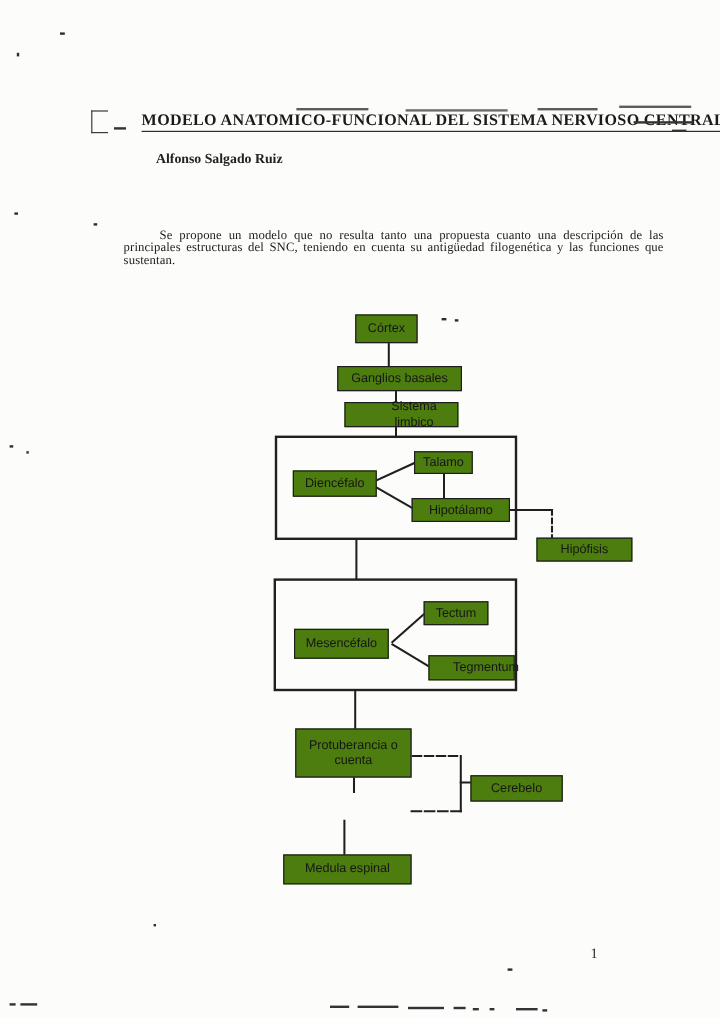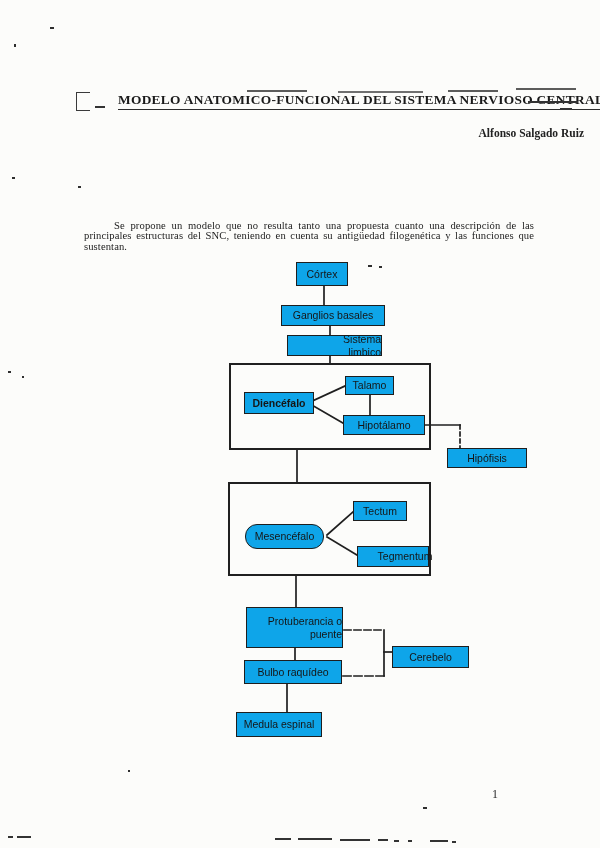--- a/index.html
+++ b/index.html
@@ -6,35 +6,35 @@
   body{width:600px;height:848px;background:#ffffff;overflow:hidden;}
   .page{position:relative;width:600px;height:848px;background:#fcfcfa;color:#1d1d1d;}
 
   
   .title-bracket{position:absolute;left:76px;top:92px;width:13px;height:17px;
     border-left:1.8px solid #3a3a3a;border-top:1.8px solid #3a3a3a;border-bottom:1.8px solid #3a3a3a;}
   .doc-title{position:absolute;left:118px;top:92px;width:462px;
     font:bold 13.4px "Liberation Serif",serif;letter-spacing:.3px;color:#1a1a1a;
     white-space:nowrap;}
   .doc-title span{border-bottom:1.8px solid #2b2b2b;padding-bottom:2px;}
-  .doc-author{position:absolute;left:144px;top:127px;width:440px;text-align:right;
+  .doc-author{position:absolute;left:130px;top:127px;width:440px;text-align:left;
     font:bold 11.5px "Liberation Serif",serif;color:#222;}
 
   
-  .doc-paragraph{position:absolute;left:84px;top:192px;width:450px;
+  .doc-paragraph{position:absolute;left:103px;top:192px;width:450px;
     font:10.6px "Liberation Serif",serif;line-height:10.4px;letter-spacing:.1px;
-    text-align:justify;text-indent:30px;color:#1c1c1c;margin-top:29px;}
+    text-align:justify;text-indent:30px;color:#1c1c1c;}
 
   
   .connector-layer{position:absolute;left:0;top:0;width:600px;height:848px;z-index:1;}
   .group-box{position:absolute;border:2px solid #202020;box-sizing:border-box;z-index:2;}
-  .node{position:absolute;background:#0ea5e9;border:1.6px solid #1e1e1e;box-sizing:border-box;
-    display:flex;align-items:center;justify-content:center;text-align:right;
+  .node{position:absolute;background:#4d7c0f;border:1.6px solid #1e1e1e;box-sizing:border-box;
+    display:flex;align-items:center;justify-content:center;text-align:center;
     font:10.5px "Liberation Sans",sans-serif;line-height:1.2;color:#161616;z-index:3;}
-  .node.bold{font-weight:bold;}
+  .node.bold{font-weight:normal;}
 
   
   .page-number{position:absolute;left:492px;top:787px;font:12px "Liberation Serif",serif;color:#2a2a2a;}
 
   
   .speck{position:absolute;background:#2e2e2e;z-index:4;}
   .dash{position:absolute;background:#333;height:2px;z-index:4;}
 </style>
 </head>
 <body>
@@ -71,27 +71,26 @@
   <div class="group-box" style="left:229px;top:363px;width:202px;height:87px;"></div>
   <div class="group-box" style="left:228px;top:482px;width:203px;height:94px;"></div>
 
   <div class="node" style="left:296px;top:262px;width:52px;height:24px;">Córtex</div>
   <div class="node" style="left:281px;top:305px;width:104px;height:21px;">Ganglios basales</div>
   <div class="node" style="left:287px;top:335px;width:95px;height:21px;padding-left:21px;">Sistema limbico</div>
   <div class="node bold" style="left:244px;top:392px;width:70px;height:22px;">Diencéfalo</div>
   <div class="node" style="left:345px;top:376px;width:49px;height:19px;">Talamo</div>
   <div class="node" style="left:343px;top:415px;width:82px;height:20px;">Hipotálamo</div>
   <div class="node" style="left:447px;top:448px;width:80px;height:20px;">Hipófisis</div>
-  <div class="node" style="left:245px;top:524px;width:79px;height:25px;border-radius:12px;">Mesencéfalo</div>
+  <div class="node" style="left:245px;top:524px;width:79px;height:25px;">Mesencéfalo</div>
   <div class="node" style="left:353px;top:501px;width:54px;height:20px;">Tectum</div>
   <div class="node" style="left:357px;top:546px;width:72px;height:21px;padding-left:24px;">Tegmentum</div>
-  <div class="node" style="left:246px;top:607px;width:97px;height:41px;">Protuberancia o puente</div>
-  <div class="node" style="left:244px;top:660px;width:98px;height:24px;">Bulbo raquídeo</div>
+  <div class="node" style="left:246px;top:607px;width:97px;height:41px;">Protuberancia o cuenta</div>
   <div class="node" style="left:392px;top:646px;width:77px;height:22px;">Cerebelo</div>
-  <div class="node" style="left:236px;top:712px;width:86px;height:25px;">Medula espinal</div>
+  <div class="node" style="left:236px;top:712px;width:107px;height:25px;">Medula espinal</div>
 
   <div class="page-number">1</div>
 
   <div>
     <div class="speck" style="left:50px;top:27px;width:4px;height:2px;"></div>
     <div class="speck" style="left:14px;top:44px;width:2px;height:3px;"></div>
     <div class="speck" style="left:12px;top:177px;width:3px;height:2px;"></div>
     <div class="speck" style="left:78px;top:186px;width:3px;height:2px;"></div>
     <div class="speck" style="left:8px;top:371px;width:3px;height:2px;"></div>
     <div class="speck" style="left:22px;top:376px;width:2px;height:2px;"></div>

